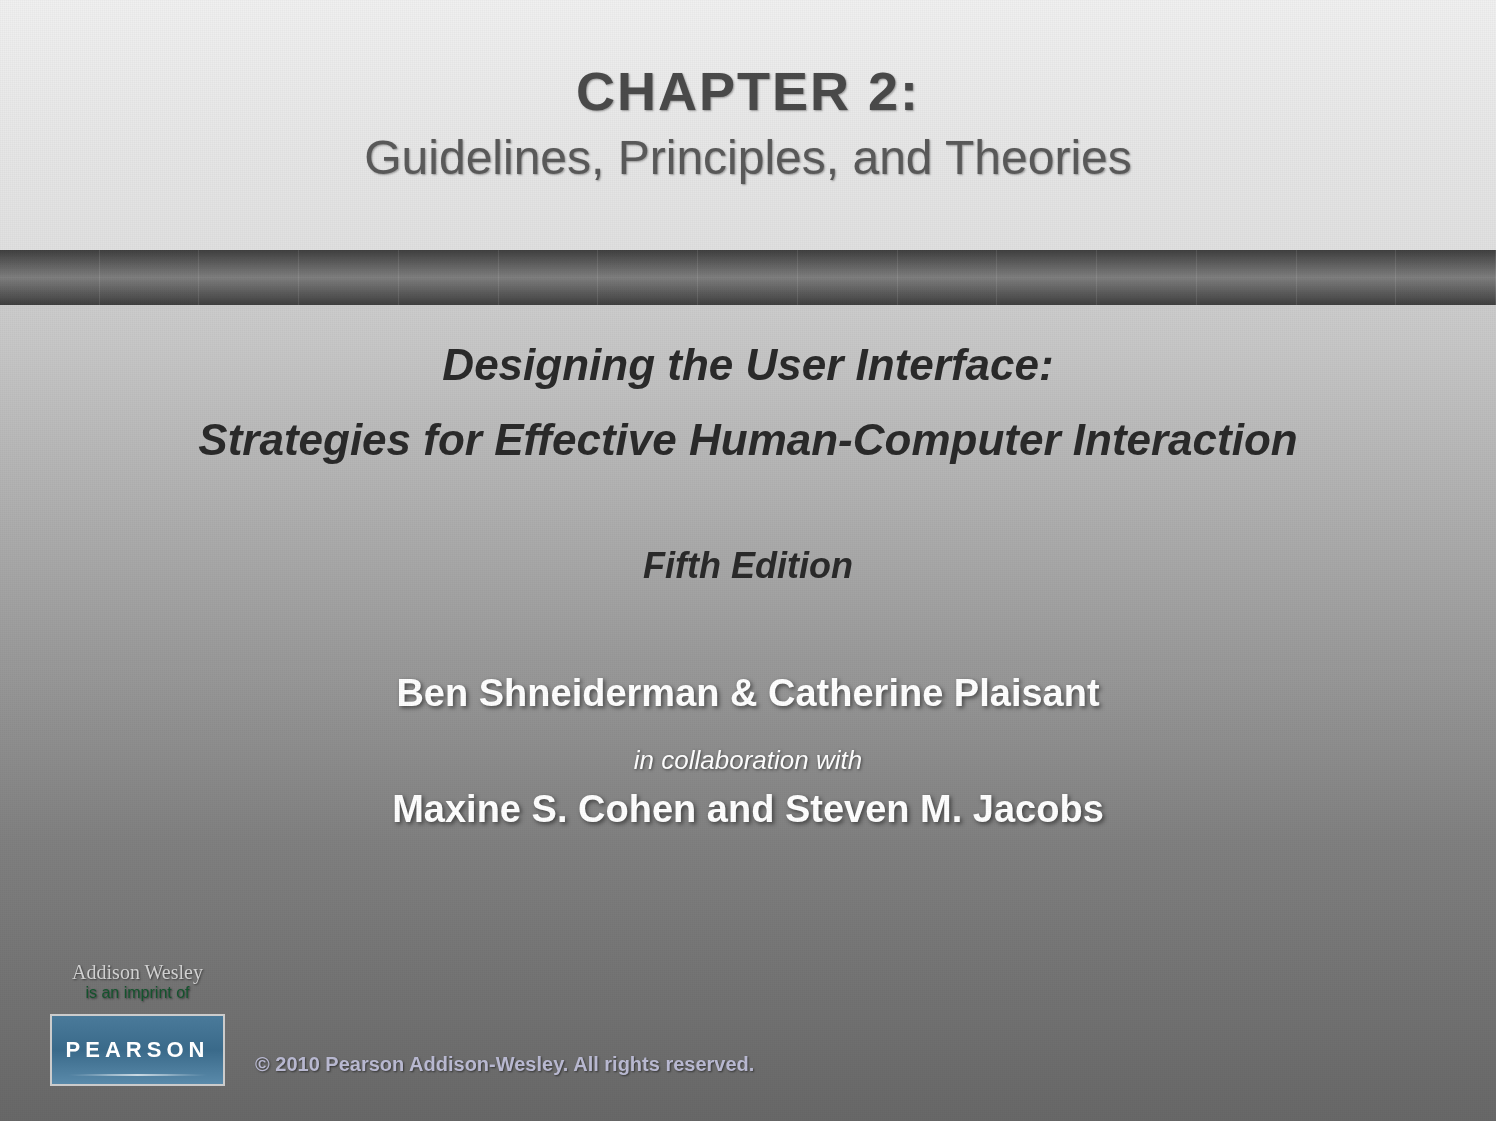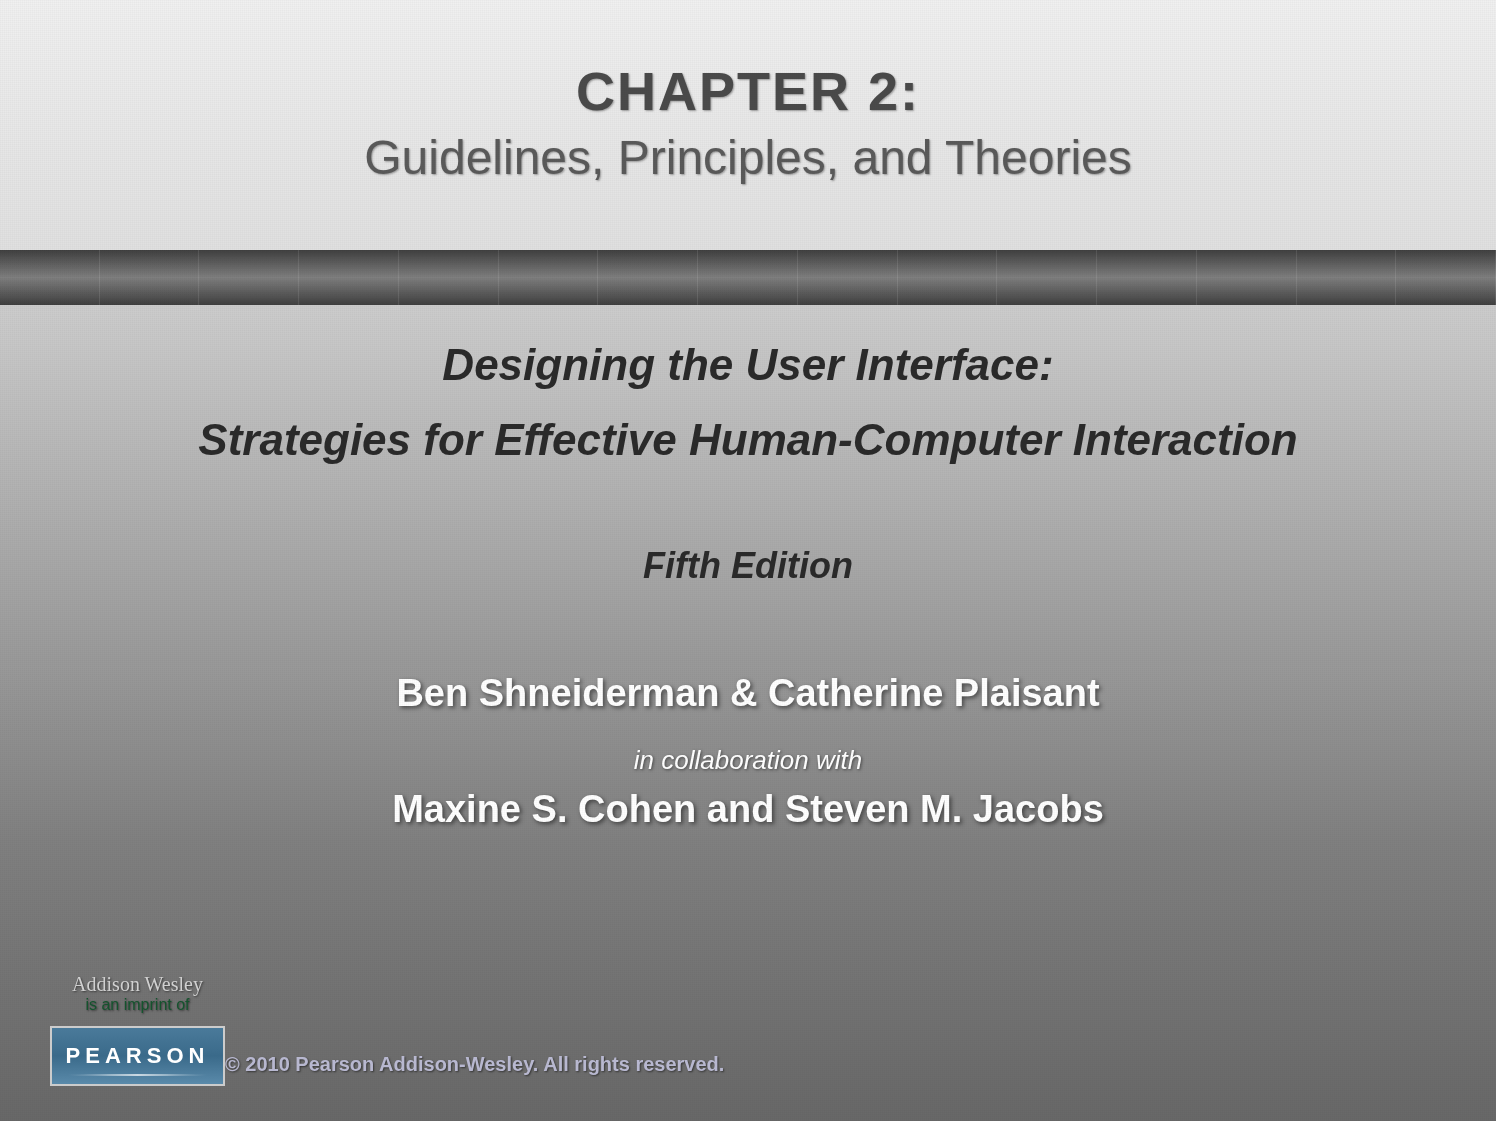--- a/index.html
+++ b/index.html
@@ -93,41 +93,42 @@
       font-weight: bold;
       color: #ffffff;
       text-shadow: 2px 2px 4px rgba(0,0,0,0.5);
     }
     .footer-area {
       position: absolute;
       bottom: 35px;
       left: 50px;
       display: flex;
       align-items: flex-end;
+      gap: 30px;
     }
     .imprint-block {
       display: flex;
       flex-direction: column;
       align-items: center;
     }
     .imprint-name {
       font-size: 20px;
       color: #d0d0d0;
       font-family: Georgia, serif;
       text-shadow: 1px 1px 2px rgba(0,0,0,0.5);
     }
     .imprint-of {
       font-size: 16px;
       color: #14532d;
       margin-bottom: 12px;
       text-shadow: 1px 1px 2px rgba(0,0,0,0.5);
     }
     .pearson-logo {
       width: 175px;
-      height: 60px;
+      height: 72px;
       background: linear-gradient(to bottom, #4a7a9a 0%, #3a6a8a 50%, #5a8aaa 100%);
       border: 2px solid #ccc;
       display: flex;
       align-items: center;
       justify-content: center;
       color: #ffffff;
       font-size: 22px;
       letter-spacing: 5px;
       font-weight: bold;
       position: relative;

